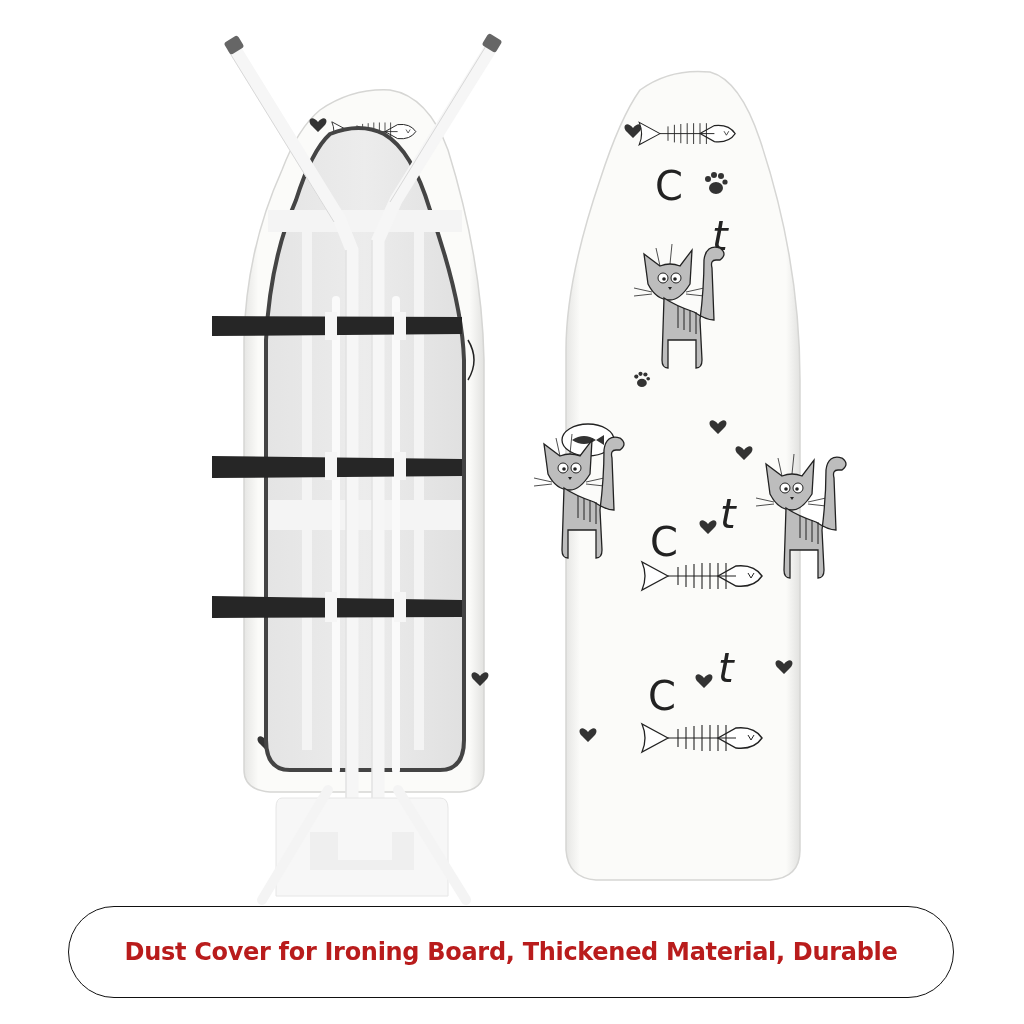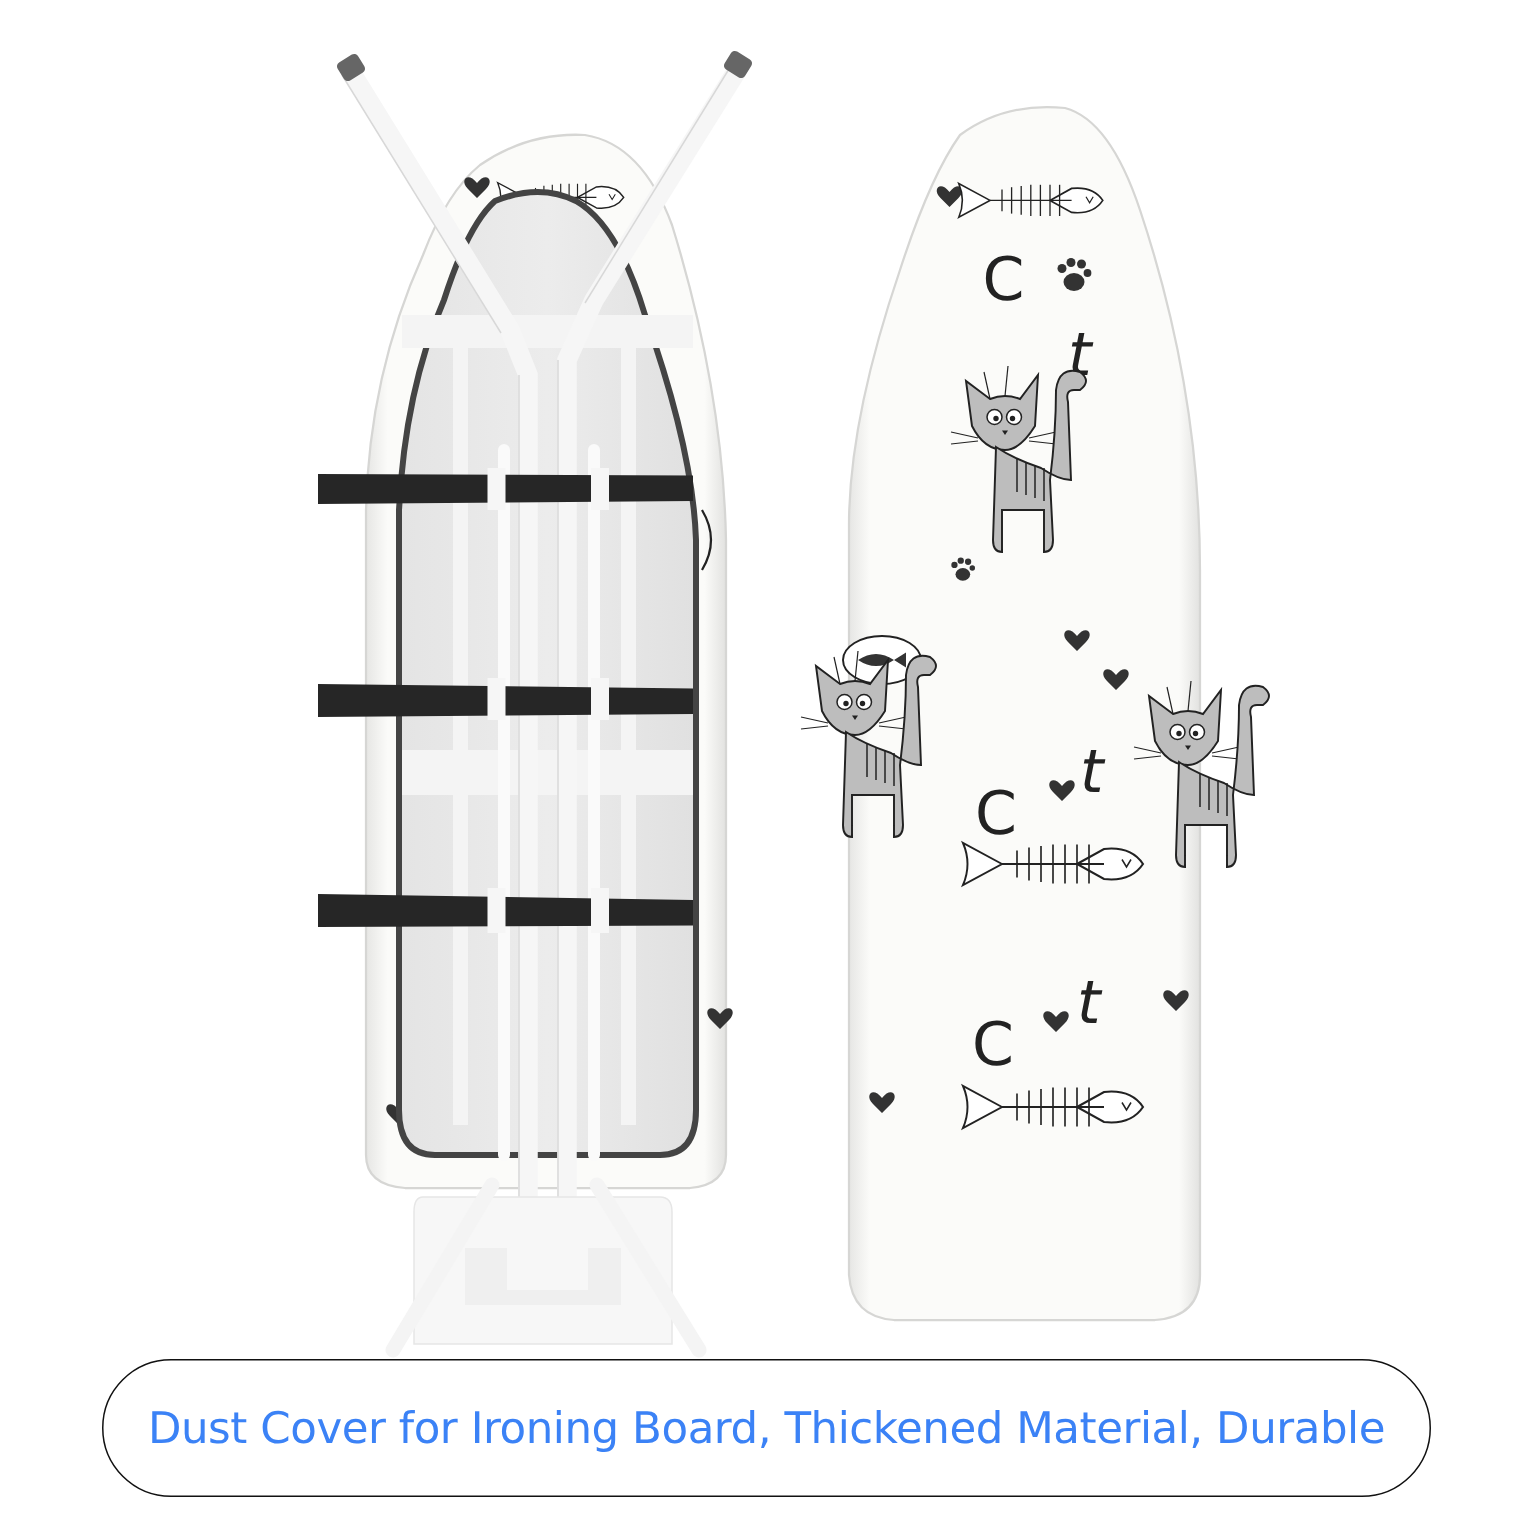--- a/index.html
+++ b/index.html
@@ -4,21 +4,21 @@
 <style>
   html, body { margin:0; padding:0; background:#ffffff; }
   body { width:1024px; height:1024px; position:relative; overflow:hidden; font-family:"Liberation Sans", sans-serif; }
   .canvas { position:absolute; left:0; top:0; width:1024px; height:1024px; }
   .caption-box {
     position:absolute; left:68px; top:906px; width:886px; height:92px;
     border:1.5px solid #111; border-radius:46px; background:#fff;
     box-sizing:border-box; display:flex; flex-direction:column;
     align-items:center; justify-content:center;
   }
-  .caption-line1 { font-family:"DejaVu Sans", sans-serif; font-weight:normal; font-size:29px; color:#3b82f6; letter-spacing:-0.3px; line-height:30px; }
+  .caption-line1 { font-family:"DejaVu Sans", sans-serif; font-weight:bold; font-size:24px; color:#b91c1c; letter-spacing:-0.3px; line-height:30px; }
   .caption-line2 { font-family:"DejaVu Sans", sans-serif; font-weight:bold; font-size:22px; color:#e00000; letter-spacing:-0.3px; line-height:30px; }
   .word { font-family:"DejaVu Sans", sans-serif; font-size:40px; fill:#222; }
 </style>
 </head>
 <body>
 
 <div class="canvas">
   <svg width="1024" height="1024" viewBox="0 0 1024 1024" xmlns="http://www.w3.org/2000/svg">
     <defs>
       <linearGradient id="coverShade" x1="0" x2="1" y1="0" y2="0">

